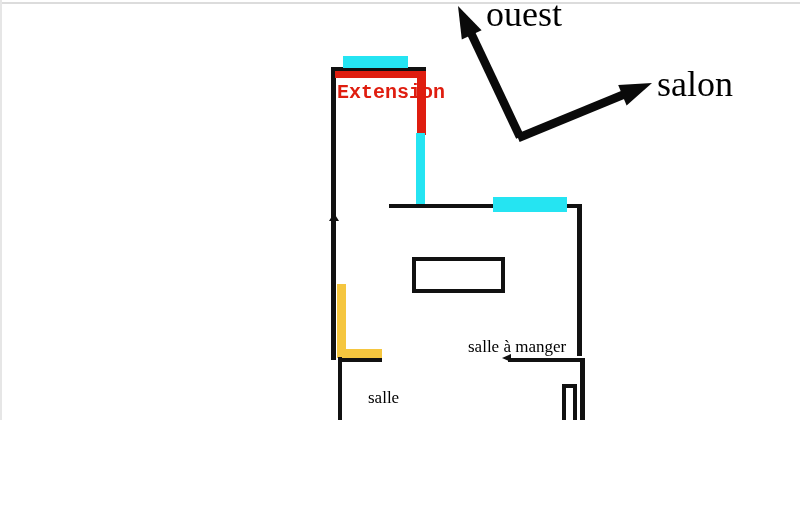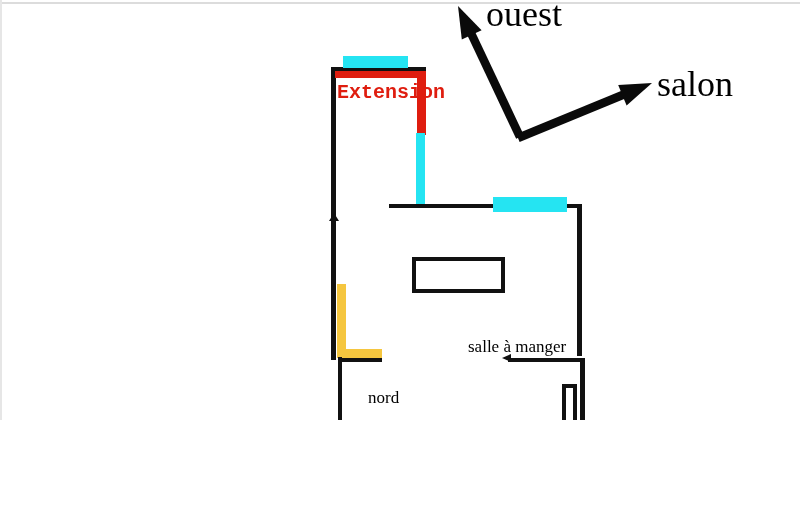--- a/index.html
+++ b/index.html
@@ -117,15 +117,15 @@
   <div class="window" style="left:410px; top:470.5px; width:94px; height:12px;"></div>
 
   <div class="tri-up" style="left:328.5px; top:213px;"></div>
 
   <div class="furniture" style="left:412px; top:256.5px; width:93px; height:36px;"></div>
   <div class="furniture" style="left:411.5px; top:441.5px; width:100px; height:28px;"></div>
   <div class="furniture" style="left:561.5px; top:384px; width:15.5px; height:74px;"></div>
 
   <div class="extension-label" style="left:337px; top:83px;font-family:Liberation Mono, monospace;">Extension</div>
   <div class="room-label" style="left:468px; top:318px;margin-top:20px;">salle à manger</div>
-  <div class="room-label" style="left:368px; top:389px;">nord</div>
+  <div class="room-label" style="left:368px; top:389px;">salle</div>
 
 </div>
 
 </body></html>

